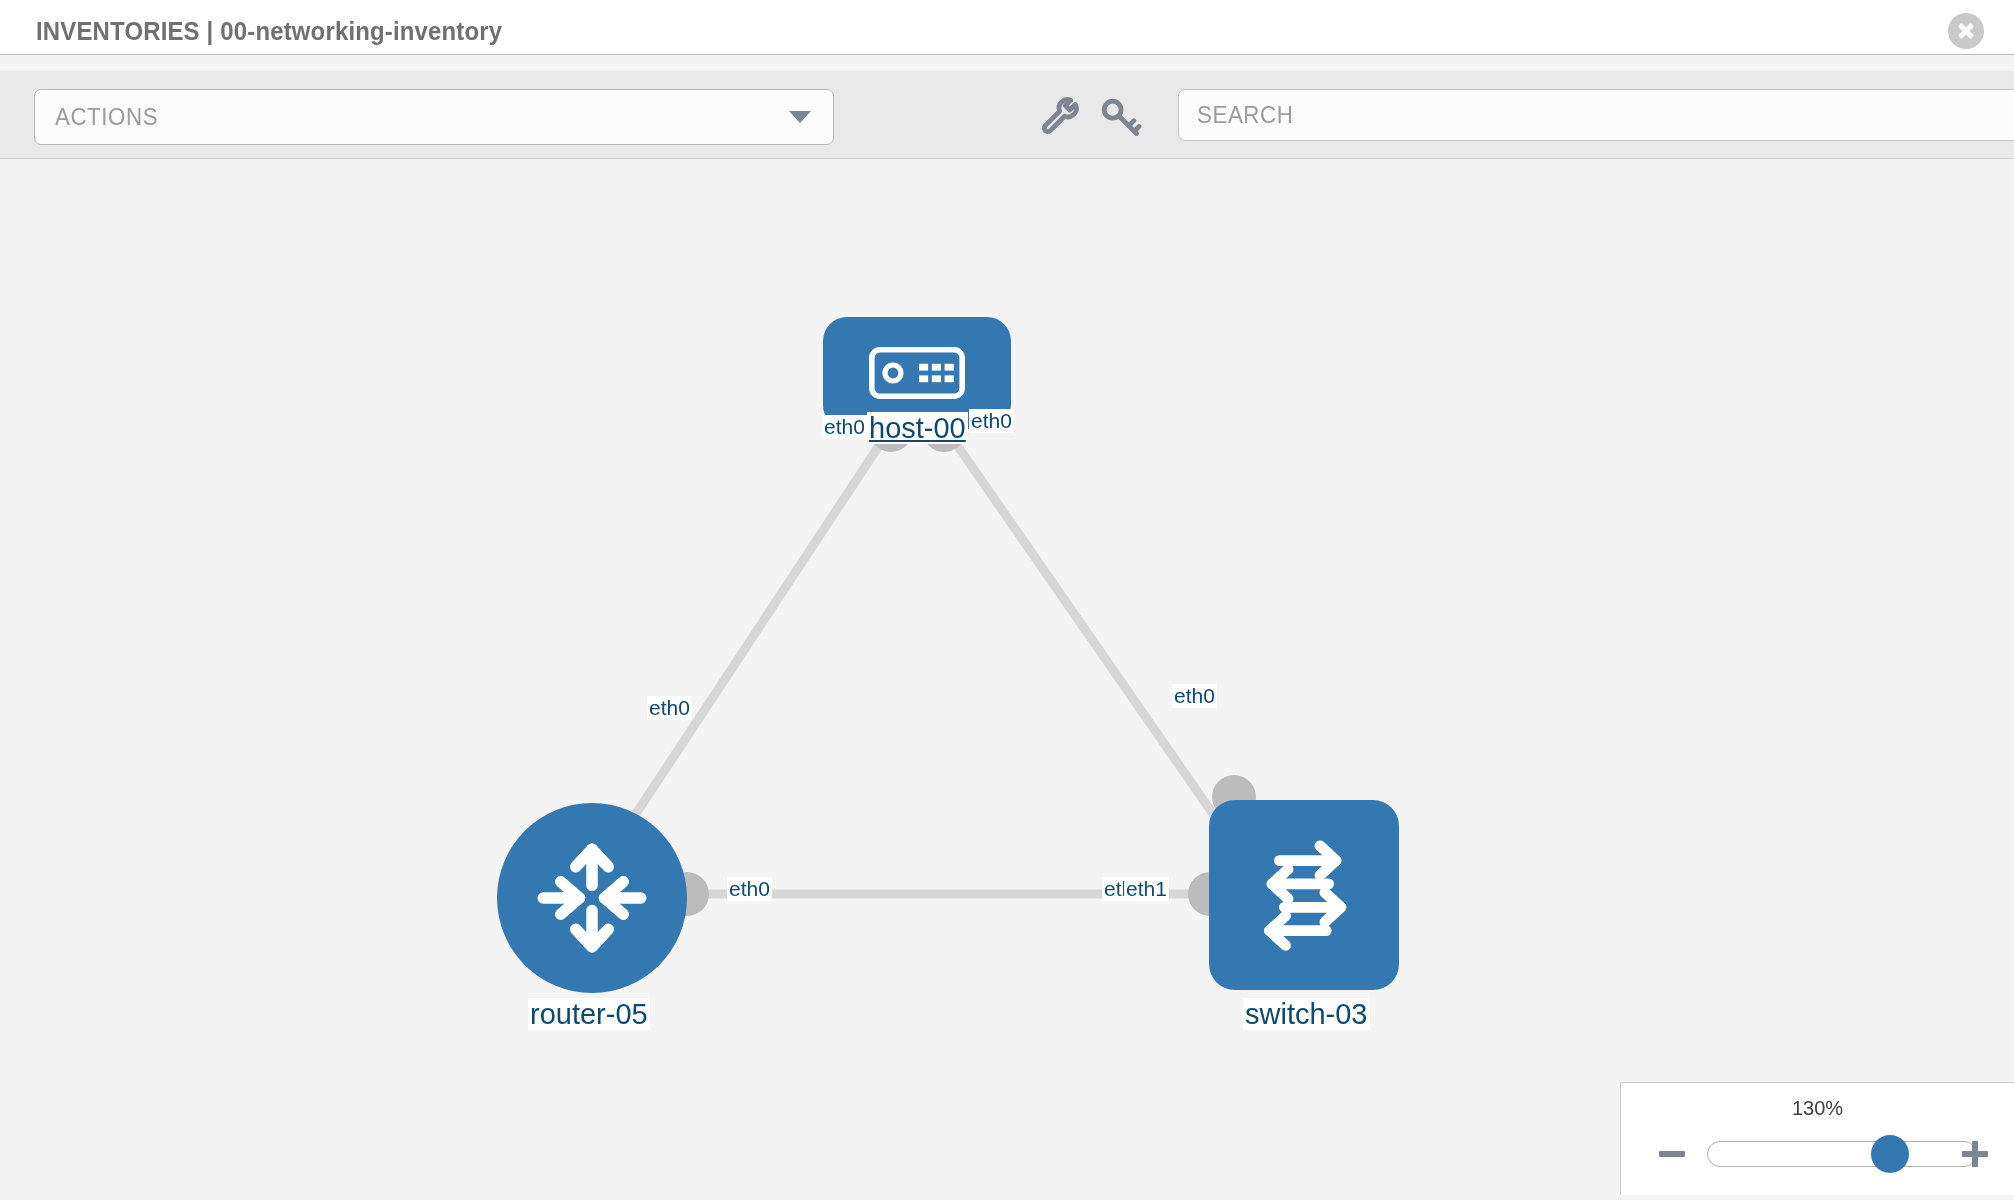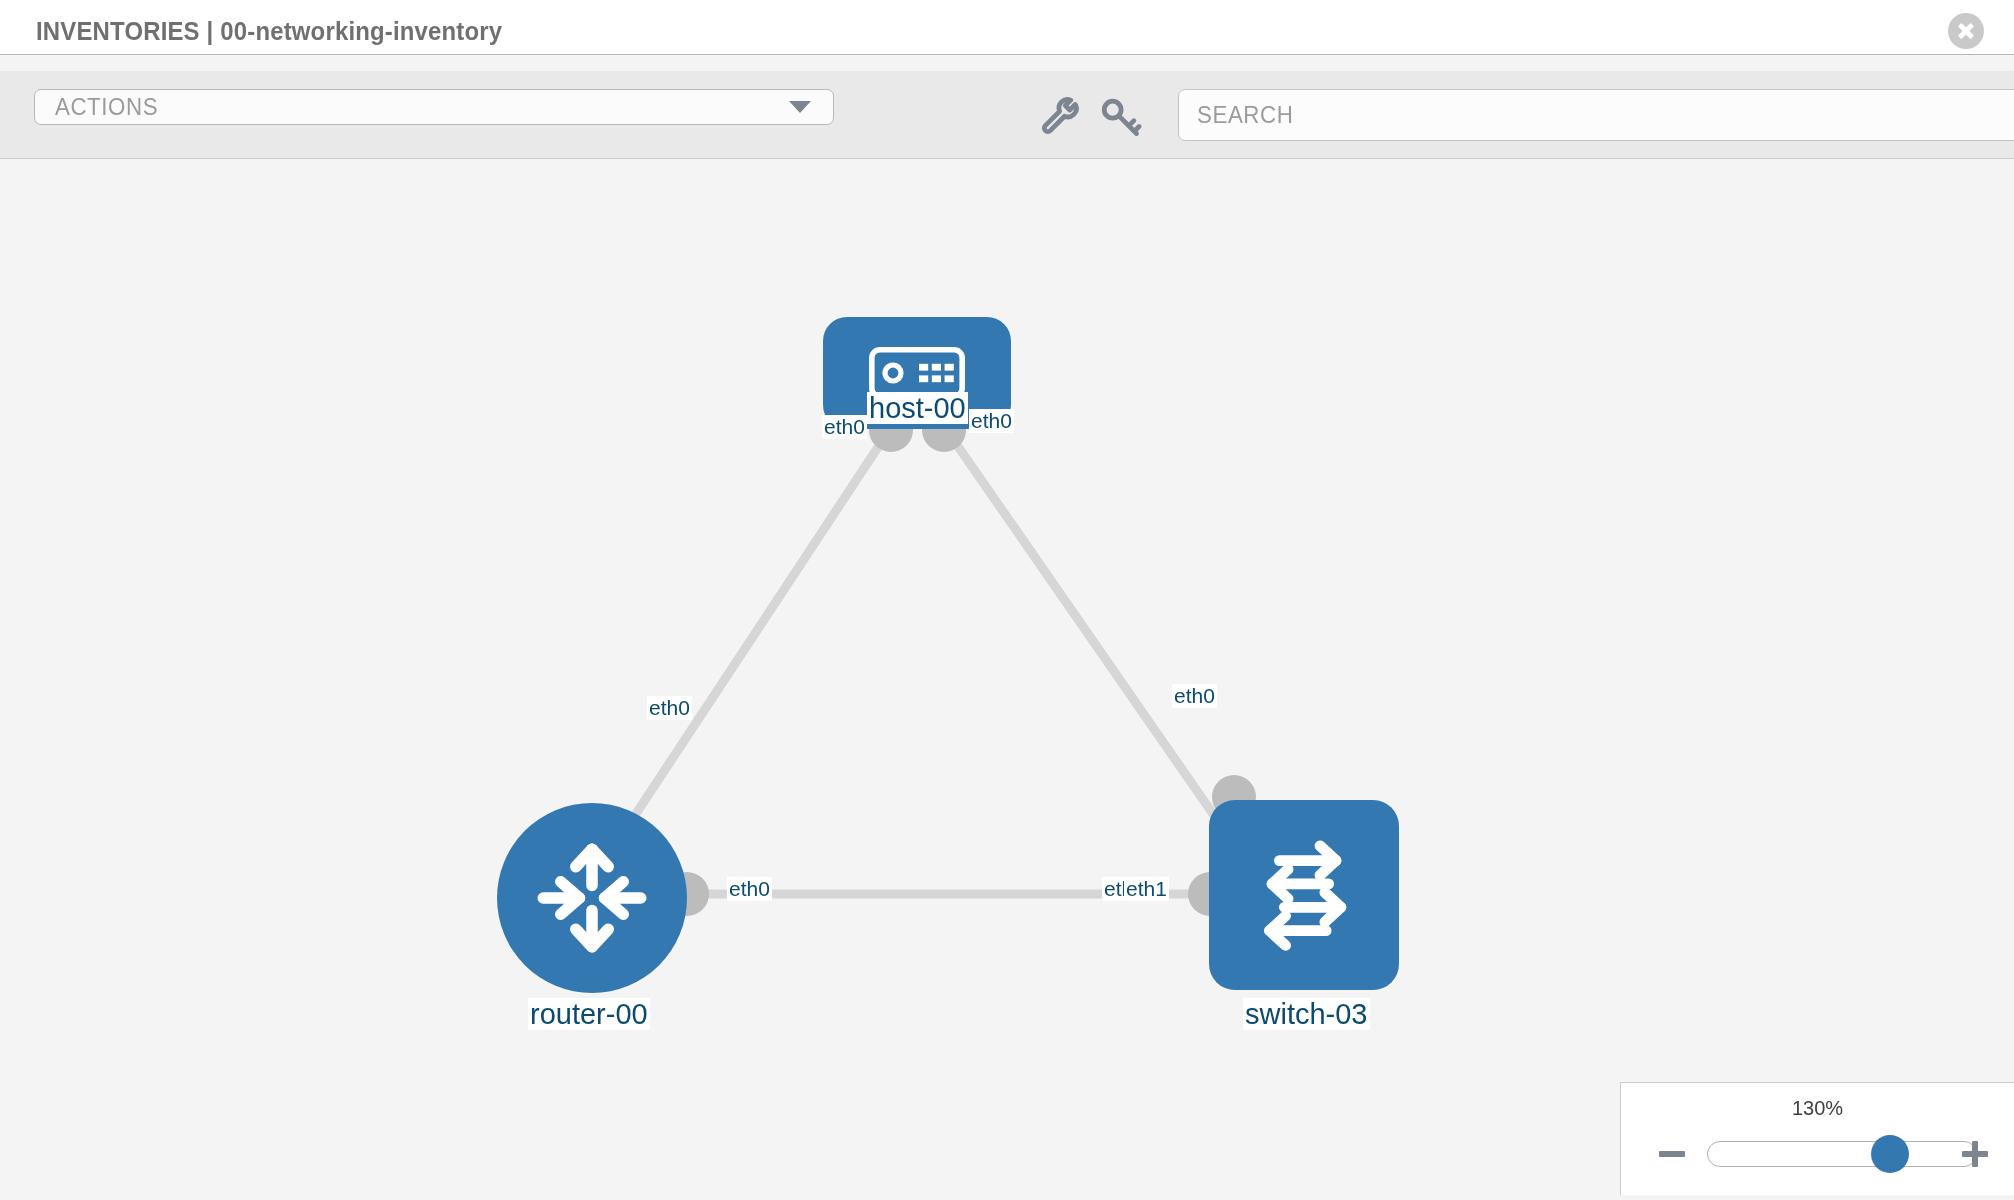--- a/index.html
+++ b/index.html
@@ -44,21 +44,21 @@
 
   
   .toolbar {
     position: absolute; left: 0; top: 71px;
     width: 2014px; height: 88px;
     background: #e9e9e9;
     border-bottom: 1px solid #cfcfcf;
   }
   .actions-select {
     position: absolute; left: 34px; top: 18px;
-    width: 800px; height: 36px;
+    width: 800px; height: 56px;
     background: #fbfbfb;
     border: 1px solid #b8b8b8;
     border-radius: 7px;
     cursor: pointer;
   }
   .actions-select .label {
     position: absolute; left: 20px; top: 50%;
     transform: translateY(-50%) scaleX(0.93);
     transform-origin: left center;
     font-size: 24px; color: #9b9b9b;
@@ -286,22 +286,22 @@
       <polyline points="30.5,4 37,10 30.5,16"></polyline>
       <line x1="34" y1="19.5" x2="11" y2="19.5"></line>
       <polyline points="17.5,13.5 11,19.5 17.5,25.5"></polyline>
       <line x1="16" y1="29" x2="39" y2="29"></line>
       <polyline points="32.5,23 39,29 32.5,35"></polyline>
       <line x1="33" y1="38.5" x2="10" y2="38.5"></line>
       <polyline points="16.5,32.5 10,38.5 16.5,44.5"></polyline>
     </svg>
   </div>
 
-  <div class="nlabel name-label" style="left:867px; top:232px;">host-00</div>
-  <div class="nlabel name-label" style="left:528px; top:838px;">router-00</div>
+  <div class="nlabel name-label" style="left:867px; top:252px;text-decoration:underline;">host-00</div>
+  <div class="nlabel name-label" style="left:528px; top:838px;">router-05</div>
   <div class="nlabel name-label" style="left:1243px; top:838px;">switch-03</div>
 
   <div class="nlabel if-label" style="left:822px; top:255px;">eth0</div>
   <div class="nlabel if-label" style="left:969px; top:249px;">eth0</div>
   <div class="nlabel if-label" style="left:647px; top:536px;">eth0</div>
   <div class="nlabel if-label" style="left:1172px; top:524px;">eth0</div>
   <div class="nlabel if-label" style="left:727px; top:717px;">eth0</div>
   <div class="nlabel if-label" style="left:1102px; top:717px;">eth</div>
   <div class="nlabel if-label" style="left:1124px; top:717px;">eth1</div>
 

